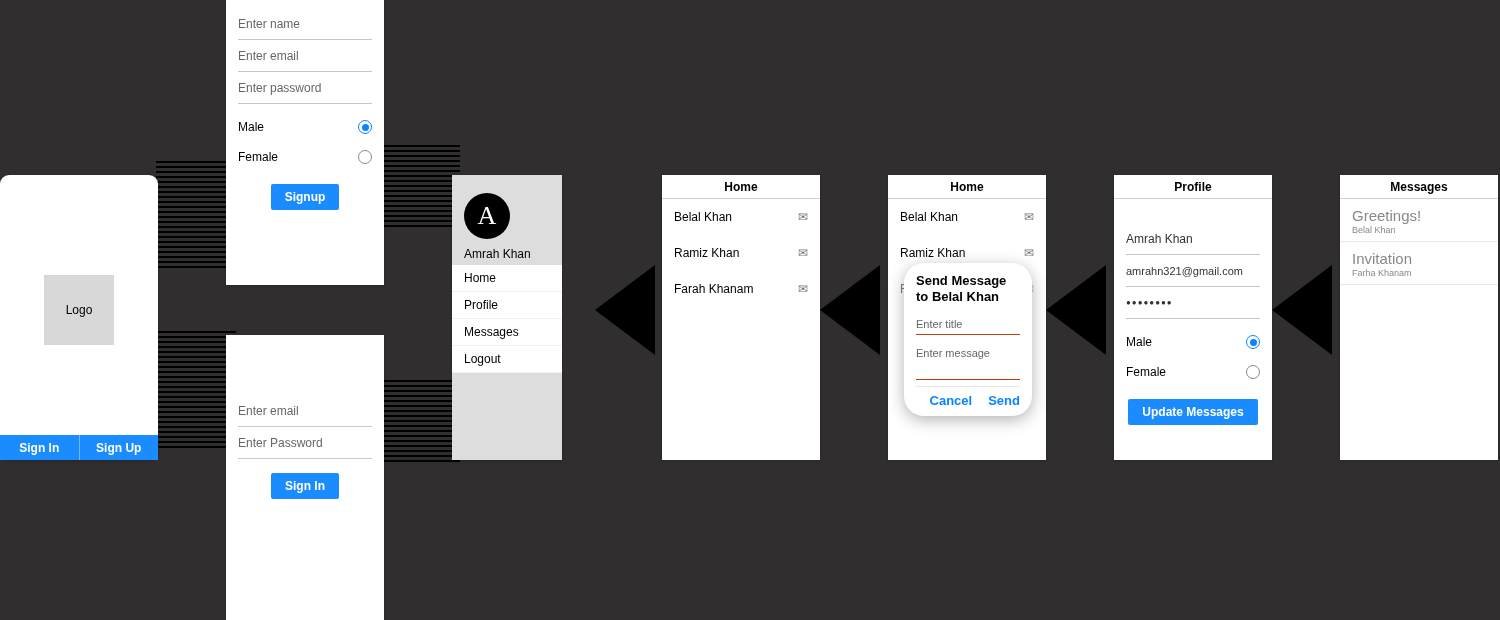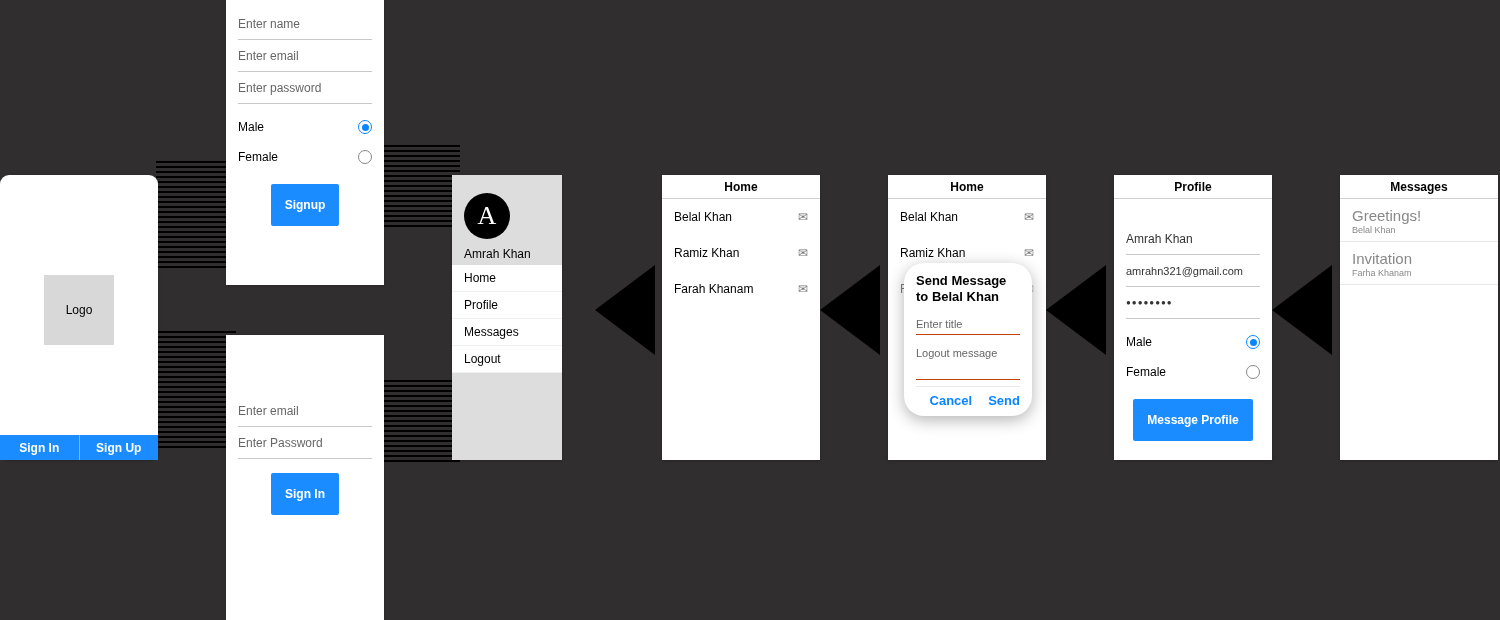--- a/index.html
+++ b/index.html
@@ -7,21 +7,21 @@
   .canvas { position:relative; width:1500px; height:620px; overflow:hidden; }
 
   .phone { position:absolute; background:#fff; box-shadow:0 1px 3px rgba(0,0,0,.2); }
   .header { height:24px; line-height:24px; text-align:center; font-weight:600; border-bottom:1px solid #d0d0d0; font-size:12px; }
   .field { margin:0 12px; height:32px; line-height:32px; border-bottom:1px solid #c8c8c8; font-size:12px; color:#333; }
   .field.ph { color:#666; }
   .radio-row { display:flex; align-items:center; justify-content:space-between; margin:4px 12px; height:26px; font-size:12px; }
   .radio { width:14px; height:14px; border-radius:50%; border:1.5px solid #888; display:inline-block; position:relative; }
   .radio.selected { border-color:#0a84ff; }
   .radio.selected::after { content:""; position:absolute; inset:2.5px; border-radius:50%; background:#0a84ff; }
-  .btn-blue { background:#1a8cff; color:#fff; border:none; padding:14px 14px; font-size:12px; font-weight:600; border-radius:2px; cursor:pointer; }
+  .btn-blue { background:#1a8cff; color:#fff; border:none; padding:6px 14px; font-size:12px; font-weight:600; border-radius:2px; cursor:pointer; }
   .btn-row { text-align:center; margin-top:14px; }
   .list-row { display:flex; align-items:center; justify-content:space-between; padding:0 12px; height:36px; font-size:12px; }
   .mail-icon { color:#777; }
   .link-blue { color:#0a84ff; font-weight:600; font-size:13px; cursor:pointer; }
 
   
   .hatch { position:absolute; background:repeating-linear-gradient(0deg, #000 0 2px, transparent 2px 5px); }
   .arrow-left { position:absolute; width:0; height:0; border-top:45px solid transparent; border-bottom:45px solid transparent; border-right:60px solid #000; }
 
   
@@ -141,21 +141,21 @@
       <span>F</span>
       <span class="mail-icon">✉</span>
     </div>
 
     <div class="dialog" style="left:16px; top:88px; width:128px;border-radius:20px;">
       <div class="dialog-title">
         <span>Send Message</span><br>
         <span>to Belal Khan</span>
       </div>
       <div class="dialog-field">Enter title</div>
-      <div class="dialog-field" style="padding-bottom:20px;">Logout message</div>
+      <div class="dialog-field" style="padding-bottom:20px;">Enter message</div>
       <div class="dialog-actions">
         <span class="link-blue">Cancel</span>
         <span class="link-blue">Send</span>
       </div>
     </div>
   </div>
 
   <div class="phone" style="left:1114px; top:175px; width:158px; height:285px;">
     <div class="header">Profile</div>
     <div style="height:24px;"></div>
@@ -165,21 +165,21 @@
     <div style="height:6px;"></div>
     <div class="radio-row">
       <span>Male</span>
       <span class="radio selected"></span>
     </div>
     <div class="radio-row">
       <span>Female</span>
       <span class="radio"></span>
     </div>
     <div class="btn-row">
-      <button class="btn-blue">Message Profile</button>
+      <button class="btn-blue">Update Messages</button>
     </div>
   </div>
 
   <div class="phone" style="left:1340px; top:175px; width:158px; height:285px;">
     <div class="header">Messages</div>
     <div class="msg-item">
       <div class="msg-title">Greetings!</div>
       <div class="msg-sender">Belal Khan</div>
     </div>
     <div class="msg-item">

